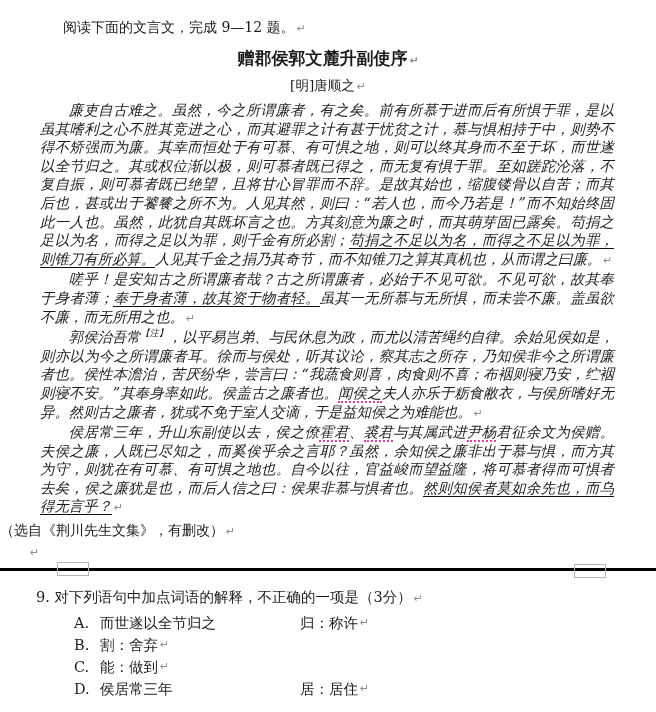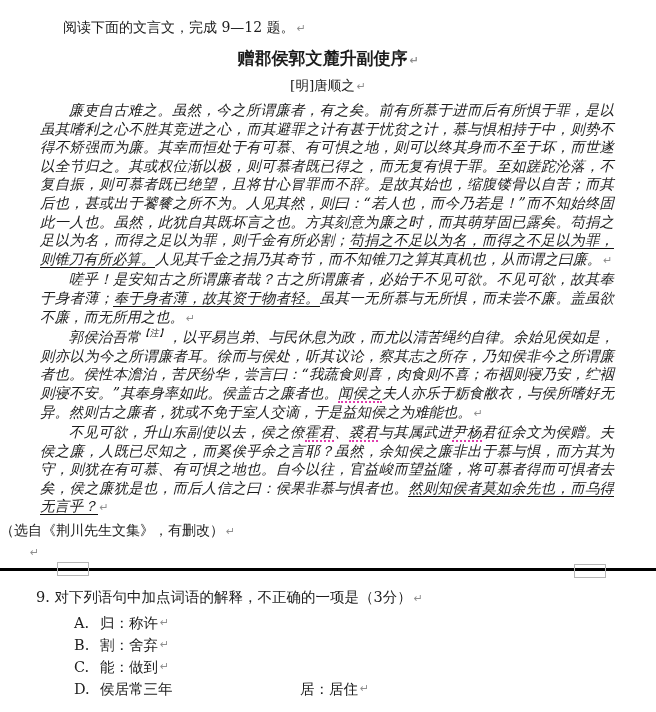--- a/index.html
+++ b/index.html
@@ -65,39 +65,40 @@
   <div class="instruction"><span>阅读下面的文言文，完成 9—12 题。</span><span class="pilcrow">↵</span></div>
 
   <div class="title"><span>赠郡侯郭文麓升副使序</span><span class="pilcrow">↵</span></div>
 
   <div class="author"><span>[明]唐顺之</span><span class="pilcrow">↵</span></div>
 
   <div class="article" id="article">
       <p><span>廉吏自古难之。虽然，今之所谓廉者，有之矣。前有所慕于进而后有所惧于罪，是以虽其嗜利之心不胜其竞进之心，而其避罪之计有甚于忧贫之计，慕与惧相持于中，则势不得不矫强而为廉。其幸而恒处于有可慕、有可惧之地，则可以终其身而不至于坏，而世遂以全节归之。其或权位渐以极，则可慕者既已得之，而无复有惧于罪。至如蹉跎沦落，不复自振，则可慕者既已绝望，且将甘心冒罪而不辞。是故其始也，缩腹镂骨以自苦；而其后也，甚或出于饕餮之所不为。人见其然，则曰：“若人也，而今乃若是！”而不知始终固此一人也。虽然，此犹自其既坏言之也。方其刻意为廉之时，而其萌芽固已露矣。苟捐之足以为名，而得之足以为罪，则千金有所必割；</span><span class="u">苟捐之不足以为名，而得之不足以为罪，则锥刀有所必算。</span><span>人见其千金之捐乃其奇节，而不知锥刀之算其真机也，从而谓之曰廉。</span><span class="pilcrow">↵</span></p>
       <p><span>嗟乎！是安知古之所谓廉者哉？古之所谓廉者，必始于不见可欲。不见可欲，故其奉于身者薄；</span><span class="u">奉于身者薄，故其资于物者轻。</span><span>虽其一无所慕与无所惧，而未尝不廉。盖虽欲不廉，而无所用之也。</span><span class="pilcrow">↵</span></p>
       <p><span>郭侯治吾常</span><sup class="note-ref">【注】</sup><span>，以平易岂弟、与民休息为政，而尤以清苦绳约自律。余始见侯如是，则亦以为今之所谓廉者耳。徐而与侯处，听其议论，察其志之所存，乃知侯非今之所谓廉者也。侯性本澹泊，苦厌纷华，尝言曰：“我蔬食则喜，肉食则不喜；布裀则寝乃安，纻裀则寝不安。”其奉身率如此。侯盖古之廉者也。</span><span class="sq">闻侯之</span><span>夫人亦乐于粝食敝衣，与侯所嗜好无异。然则古之廉者，犹或不免于室人交谪，于是益知侯之为难能也。</span><span class="pilcrow">↵</span></p>
-      <p><span>不见可欲，升山东副使以去，侯之僚</span><span class="sq">霍君</span><span>、</span><span class="sq">裘君</span><span>与其属武进</span><span class="sq">尹杨</span><span>君征余文为侯赠。夫侯之廉，人既已尽知之，而奚俟乎余之言耶？虽然，余知侯之廉非出于慕与惧，而方其为守，则犹在有可慕、有可惧之地也。自今以往，官益峻而望益隆，将可慕者得而可惧者去矣，侯之廉犹是也，而后人信之曰：侯果非慕与惧者也。</span><span class="u">然则知侯者莫如余先也，而乌得无言乎？</span><span class="pilcrow">↵</span></p>
+      <p><span>侯居常三年，升山东副使以去，侯之僚</span><span class="sq">霍君</span><span>、</span><span class="sq">裘君</span><span>与其属武进</span><span class="sq">尹杨</span><span>君征余文为侯赠。夫侯之廉，人既已尽知之，而奚俟乎余之言耶？虽然，余知侯之廉非出于慕与惧，而方其为守，则犹在有可慕、有可惧之地也。自今以往，官益峻而望益隆，将可慕者得而可惧者去矣，侯之廉犹是也，而后人信之曰：侯果非慕与惧者也。</span><span class="u">然则知侯者莫如余先也，而乌得无言乎？</span><span class="pilcrow">↵</span></p>
     </div>
 
   <div class="source"><span>（选自《荆川先生文集》，有删改）</span><span class="pilcrow">↵</span></div>
 
 
   <div class="empty-para"><span class="pilcrow">↵</span></div>
 
   <div class="divider-wrap">
     <div class="divider-line"></div>
     <div class="margin-marker left"></div>
     <div class="margin-marker right"></div>
   </div>
 
   <div class="question">
     <div class="stem"><span>9. 对下列语句中加点词语的解释，不正确的一项是（3分）</span><span class="pilcrow">↵</span></div>
     <div class="options" id="options">
         <div class="option-row">
           <span class="option-label">A.</span>
+          <span class="option-sentence">而世遂以全节归之</span>
           <span class="option-gloss">归：称许</span>
           <span class="pilcrow">↵</span>
         </div>
         <div class="option-row">
           <span class="option-label">B.</span>
           <span class="option-gloss">割：舍弃</span>
           <span class="pilcrow">↵</span>
         </div>
         <div class="option-row">
           <span class="option-label">C.</span>

